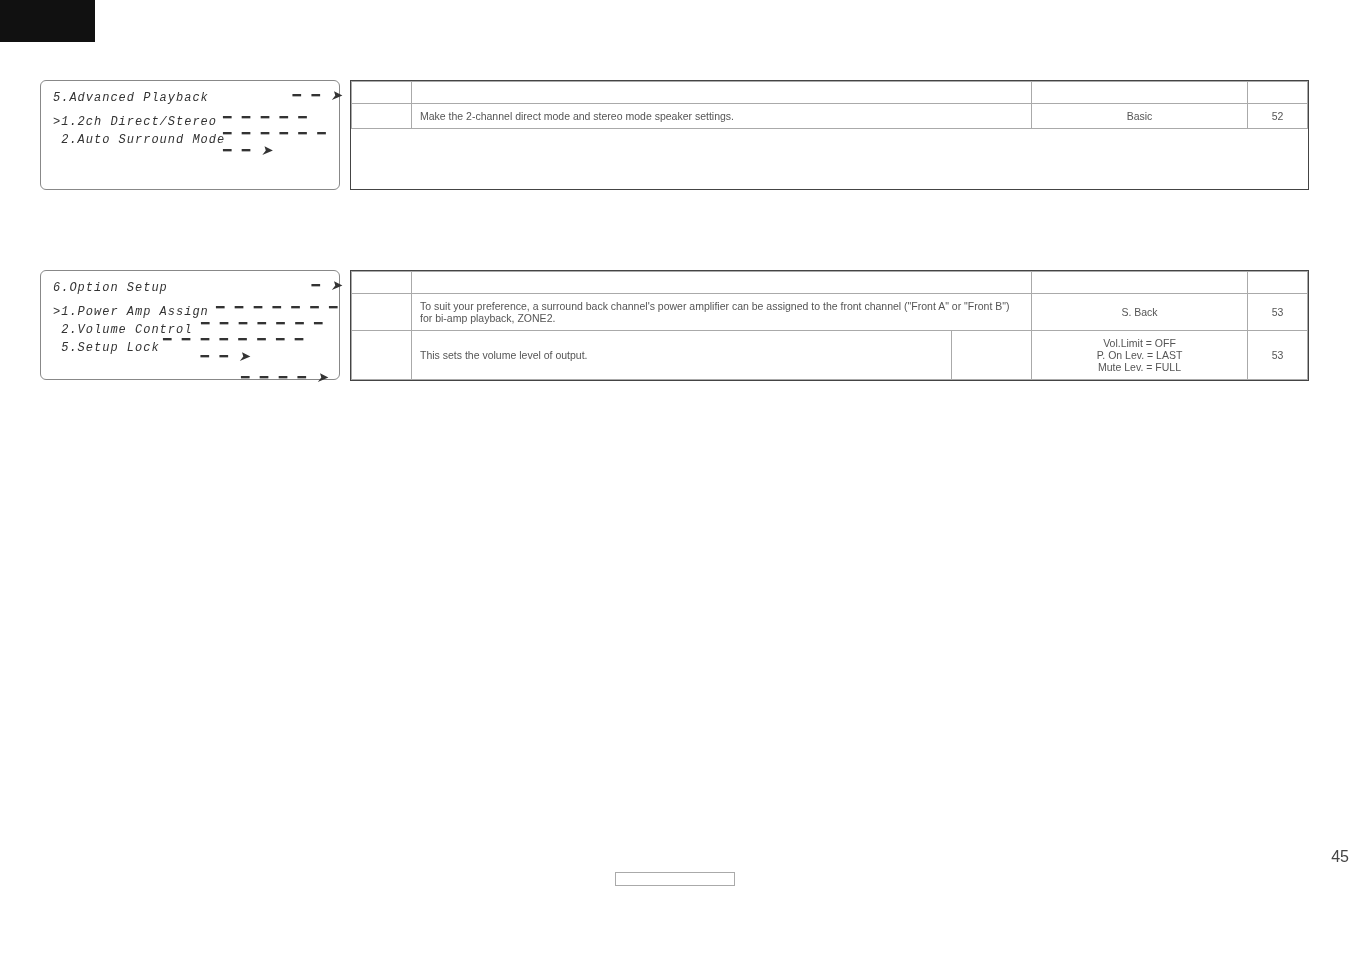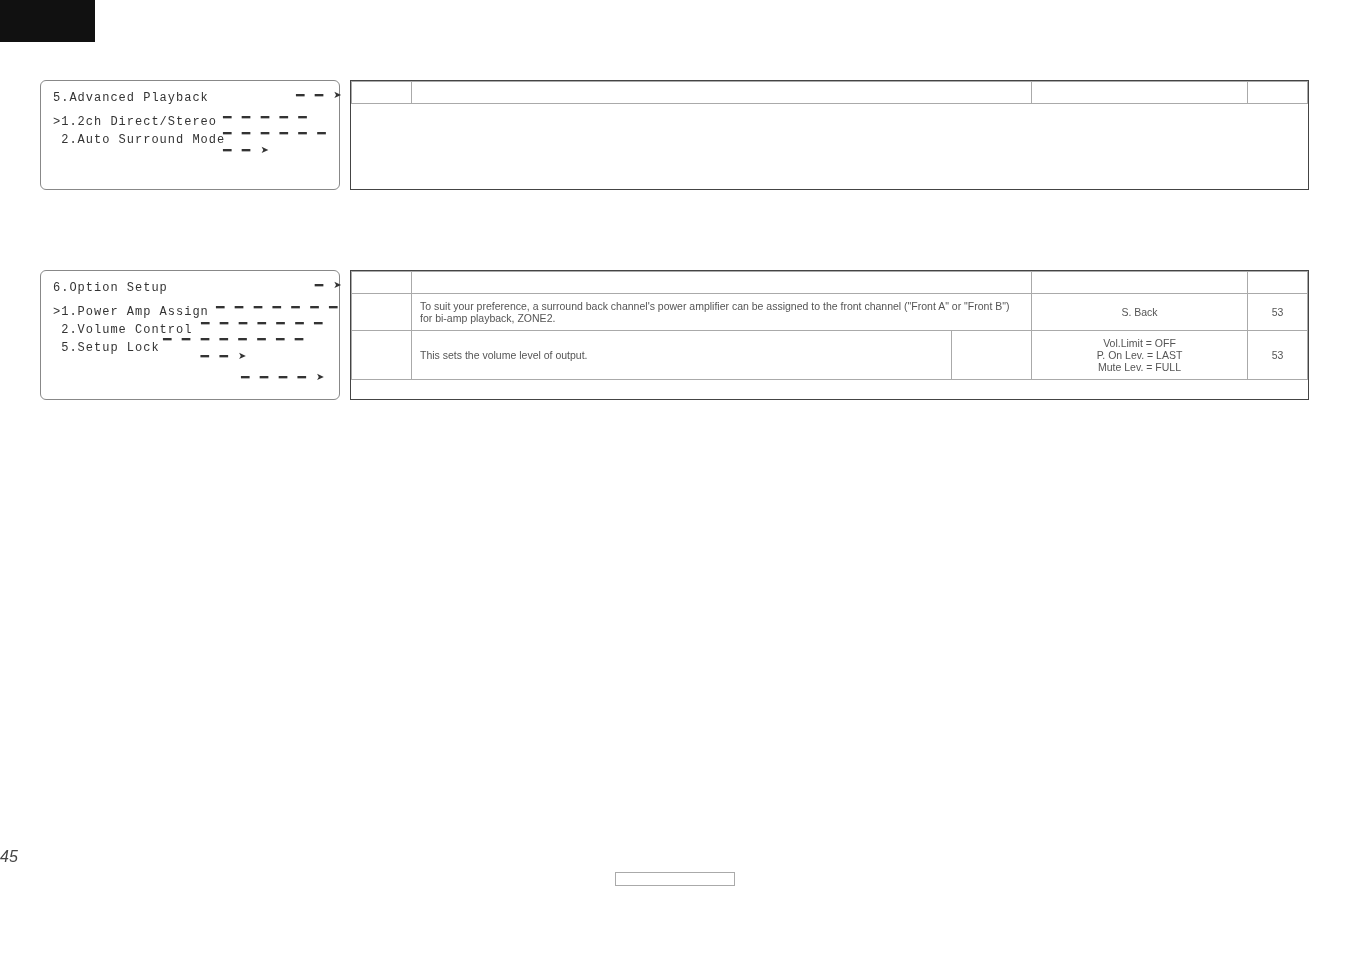--- a/index.html
+++ b/index.html
@@ -32,20 +32,21 @@
   .menu-box {
     border: 1px solid #888;
     border-radius: 6px;
     width: 300px;
     padding: 10px 12px 14px 12px;
     font-family: "Courier New", monospace;
     font-size: 12px;
     letter-spacing: 1px;
     position: relative;
     flex-shrink: 0;
+    font-style: italic;
   }
   .menu-title { margin-bottom: 8px; }
   .menu-line { white-space: pre; line-height: 1.5; }
   .arrow-out {
     position: absolute;
     font-size: 14px;
     color: #333;
   }
   .table-wrap {
     flex: 1;
@@ -65,24 +66,23 @@
   td.header-blank { height: 22px; background:#fff; }
   td.label { width: 60px; }
   td.desc { width: 620px; }
   td.default { text-align: center; }
   td.page { width: 60px; text-align: center; }
   .subcol { width: 80px; }
   .page-num {
     position: absolute;
     left: 0; right: 0;
     bottom: 68px;
-    text-align: left;
+    text-align: right;
     font-size: 16px;
     color: #444;
-    font-style: italic;
   }
   .page-underline {
     width: 120px;
     height: 14px;
     border: 1px solid #aaa;
     margin: 6px auto 0 auto;
   }
 </style>
 </head>
 <body>
@@ -100,27 +100,33 @@
   </div>
   <div class="table-wrap">
     <table>
       <tbody>
           <tr>
         <td class="label header-blank"></td>
         <td class="desc header-blank"></td>
         <td class="default header-blank"></td>
         <td class="page header-blank"></td>
       </tr>
+      <tr>
+        <td class="label"></td>
+        <td class="desc">Make the 2-channel direct mode and stereo mode speaker settings.</td>
+        <td class="default">Basic</td>
+        <td class="page">52</td>
+      </tr>
     </tbody>
       </table>
   </div>
 </div>
 
 <div class="section section-2">
-  <div class="menu-box" style="height:130px;">
+  <div class="menu-box" style="height:110px;">
     <div class="menu-title">6.Option Setup</div>
     <div class="menu-line">&gt;1.Power Amp Assign</div>
     <div class="menu-line"> 2.Volume Control</div>
     <div class="menu-line"> 5.Setup Lock</div>
     <span class="arrow-out" style="top:6px; right:-4px;">━ ➤</span>
     <span class="arrow-out" style="top:28px; left:175px;">━ ━ ━ ━ ━ ━ ━</span>
     <span class="arrow-out" style="top:44px; left:160px;">━ ━ ━ ━ ━ ━ ━</span>
     <span class="arrow-out" style="top:60px; left:122px;">━ ━ ━ ━ ━ ━ ━ ━ &nbsp;&nbsp;&nbsp; ━ ━ ➤</span>
     <span class="arrow-out" style="top:98px; left:200px;">━ ━ ━ ━ ➤</span>
   </div>

